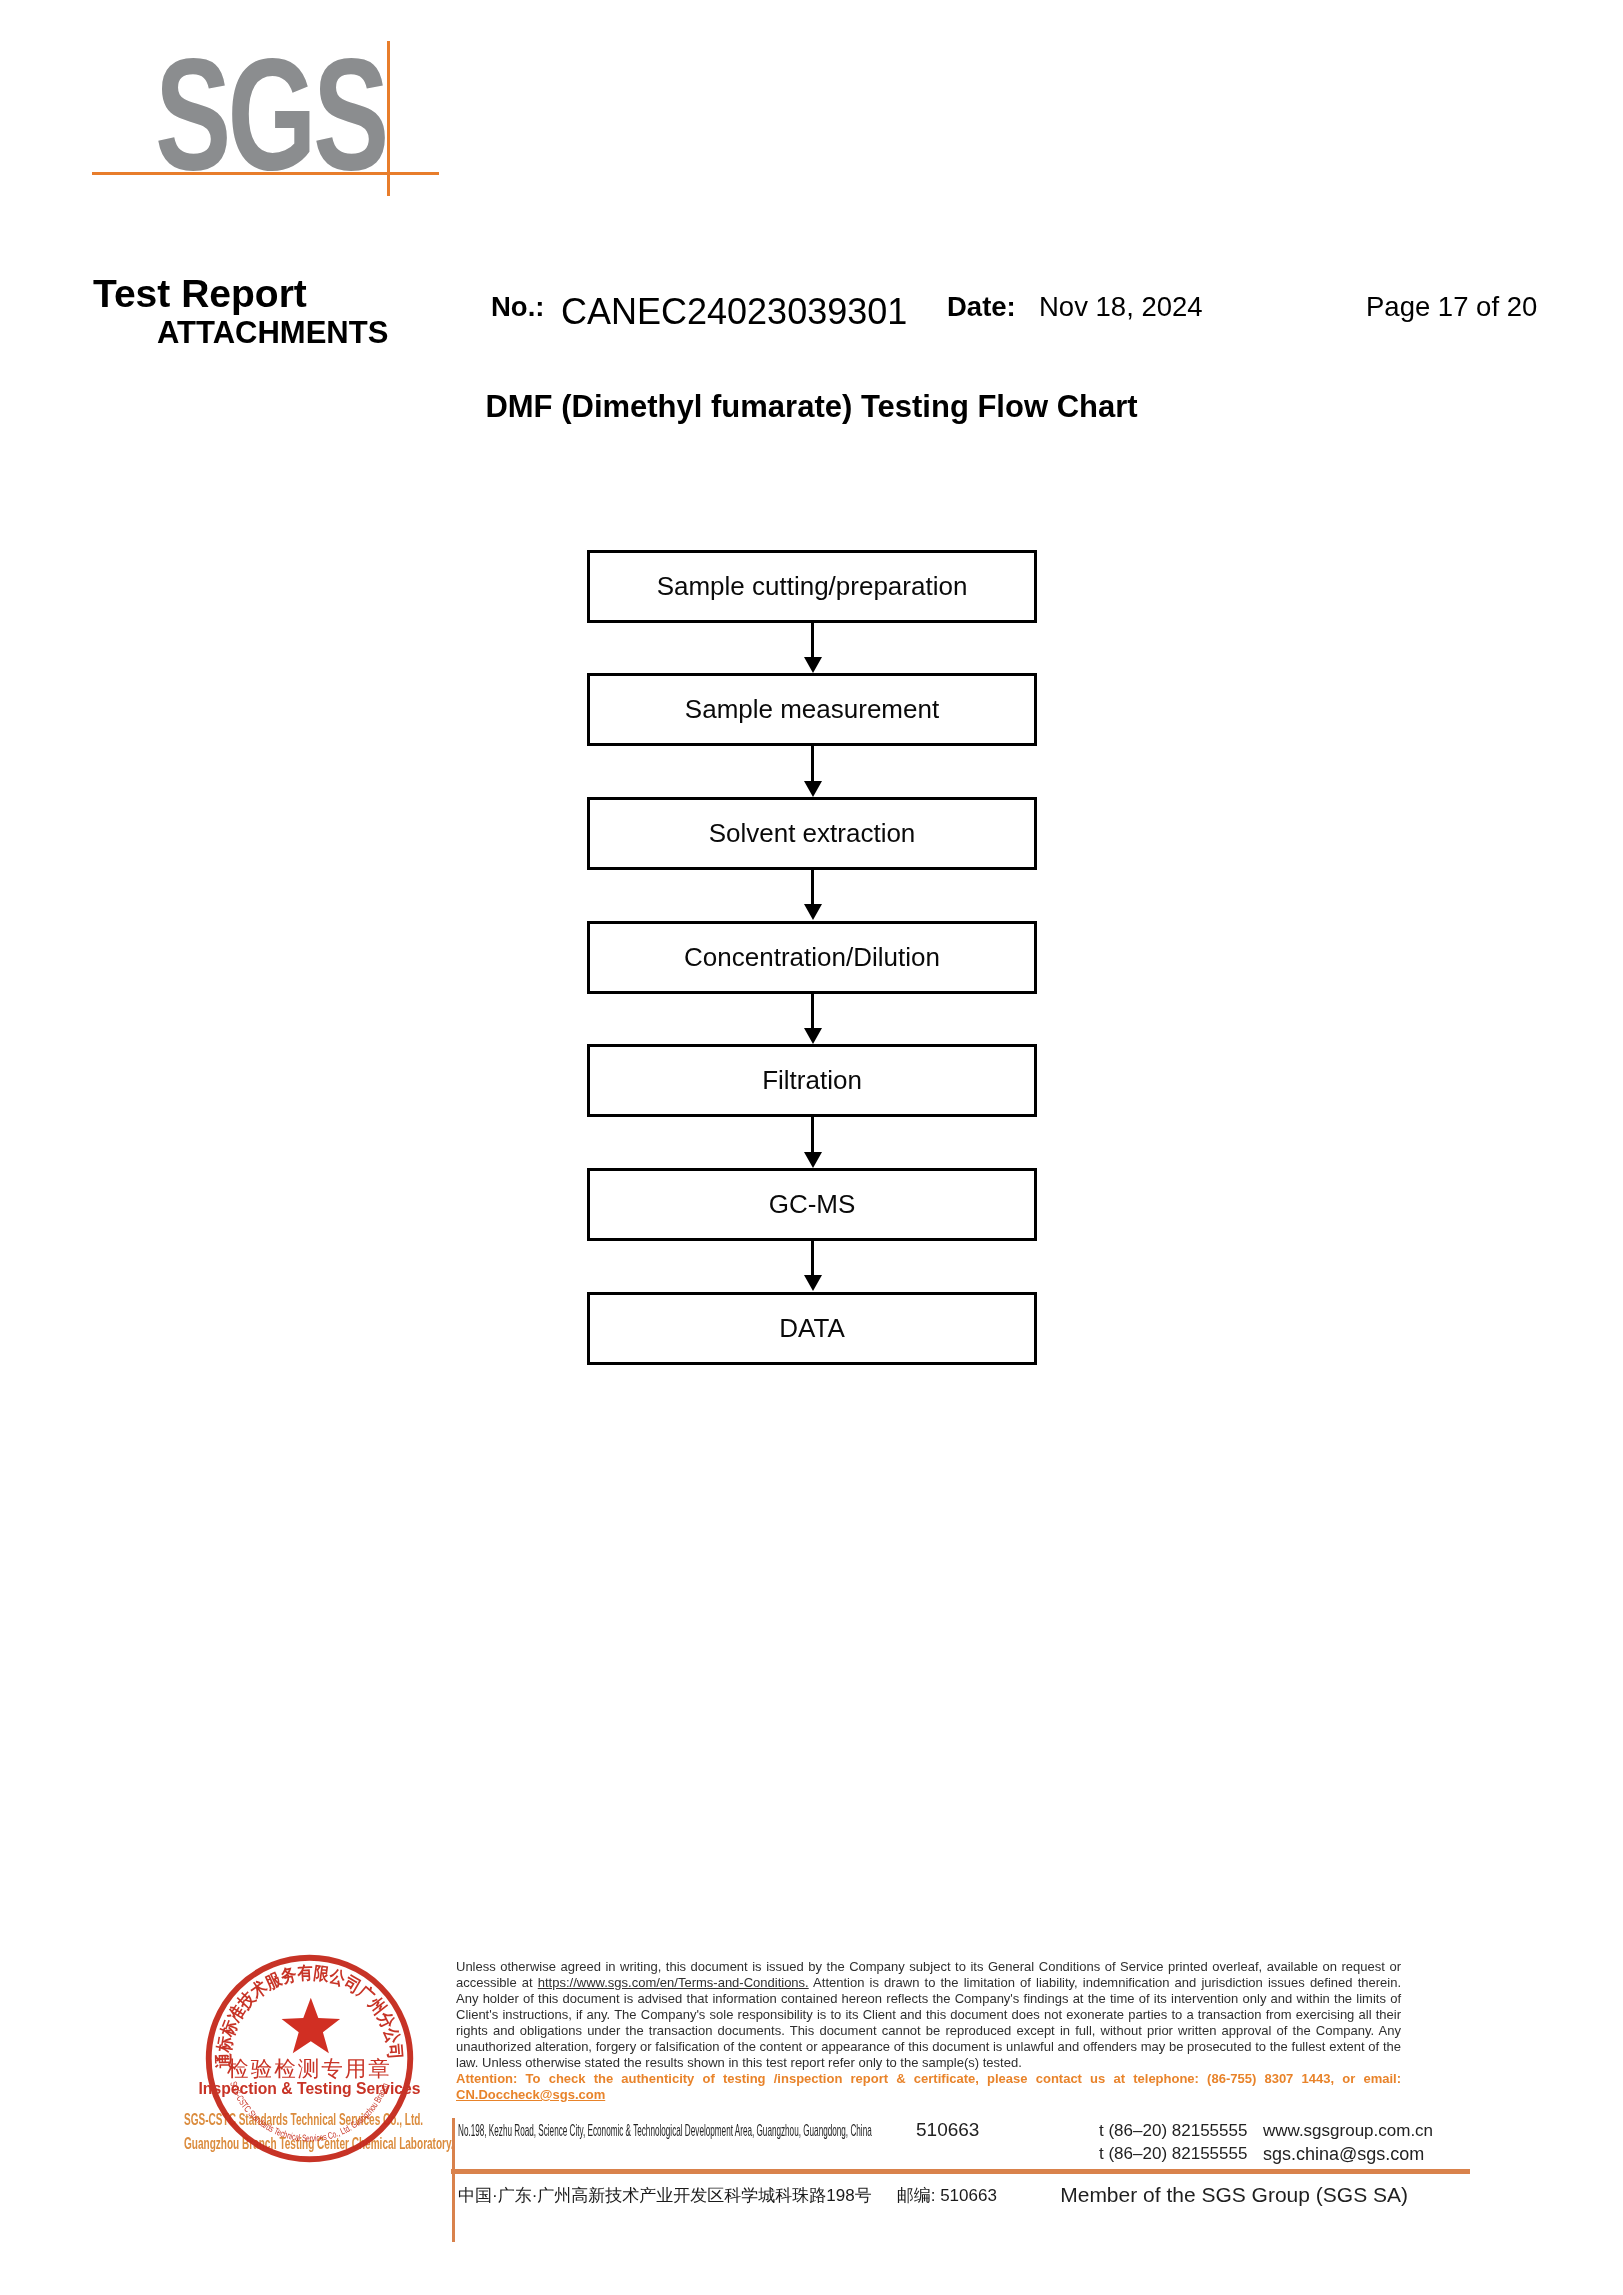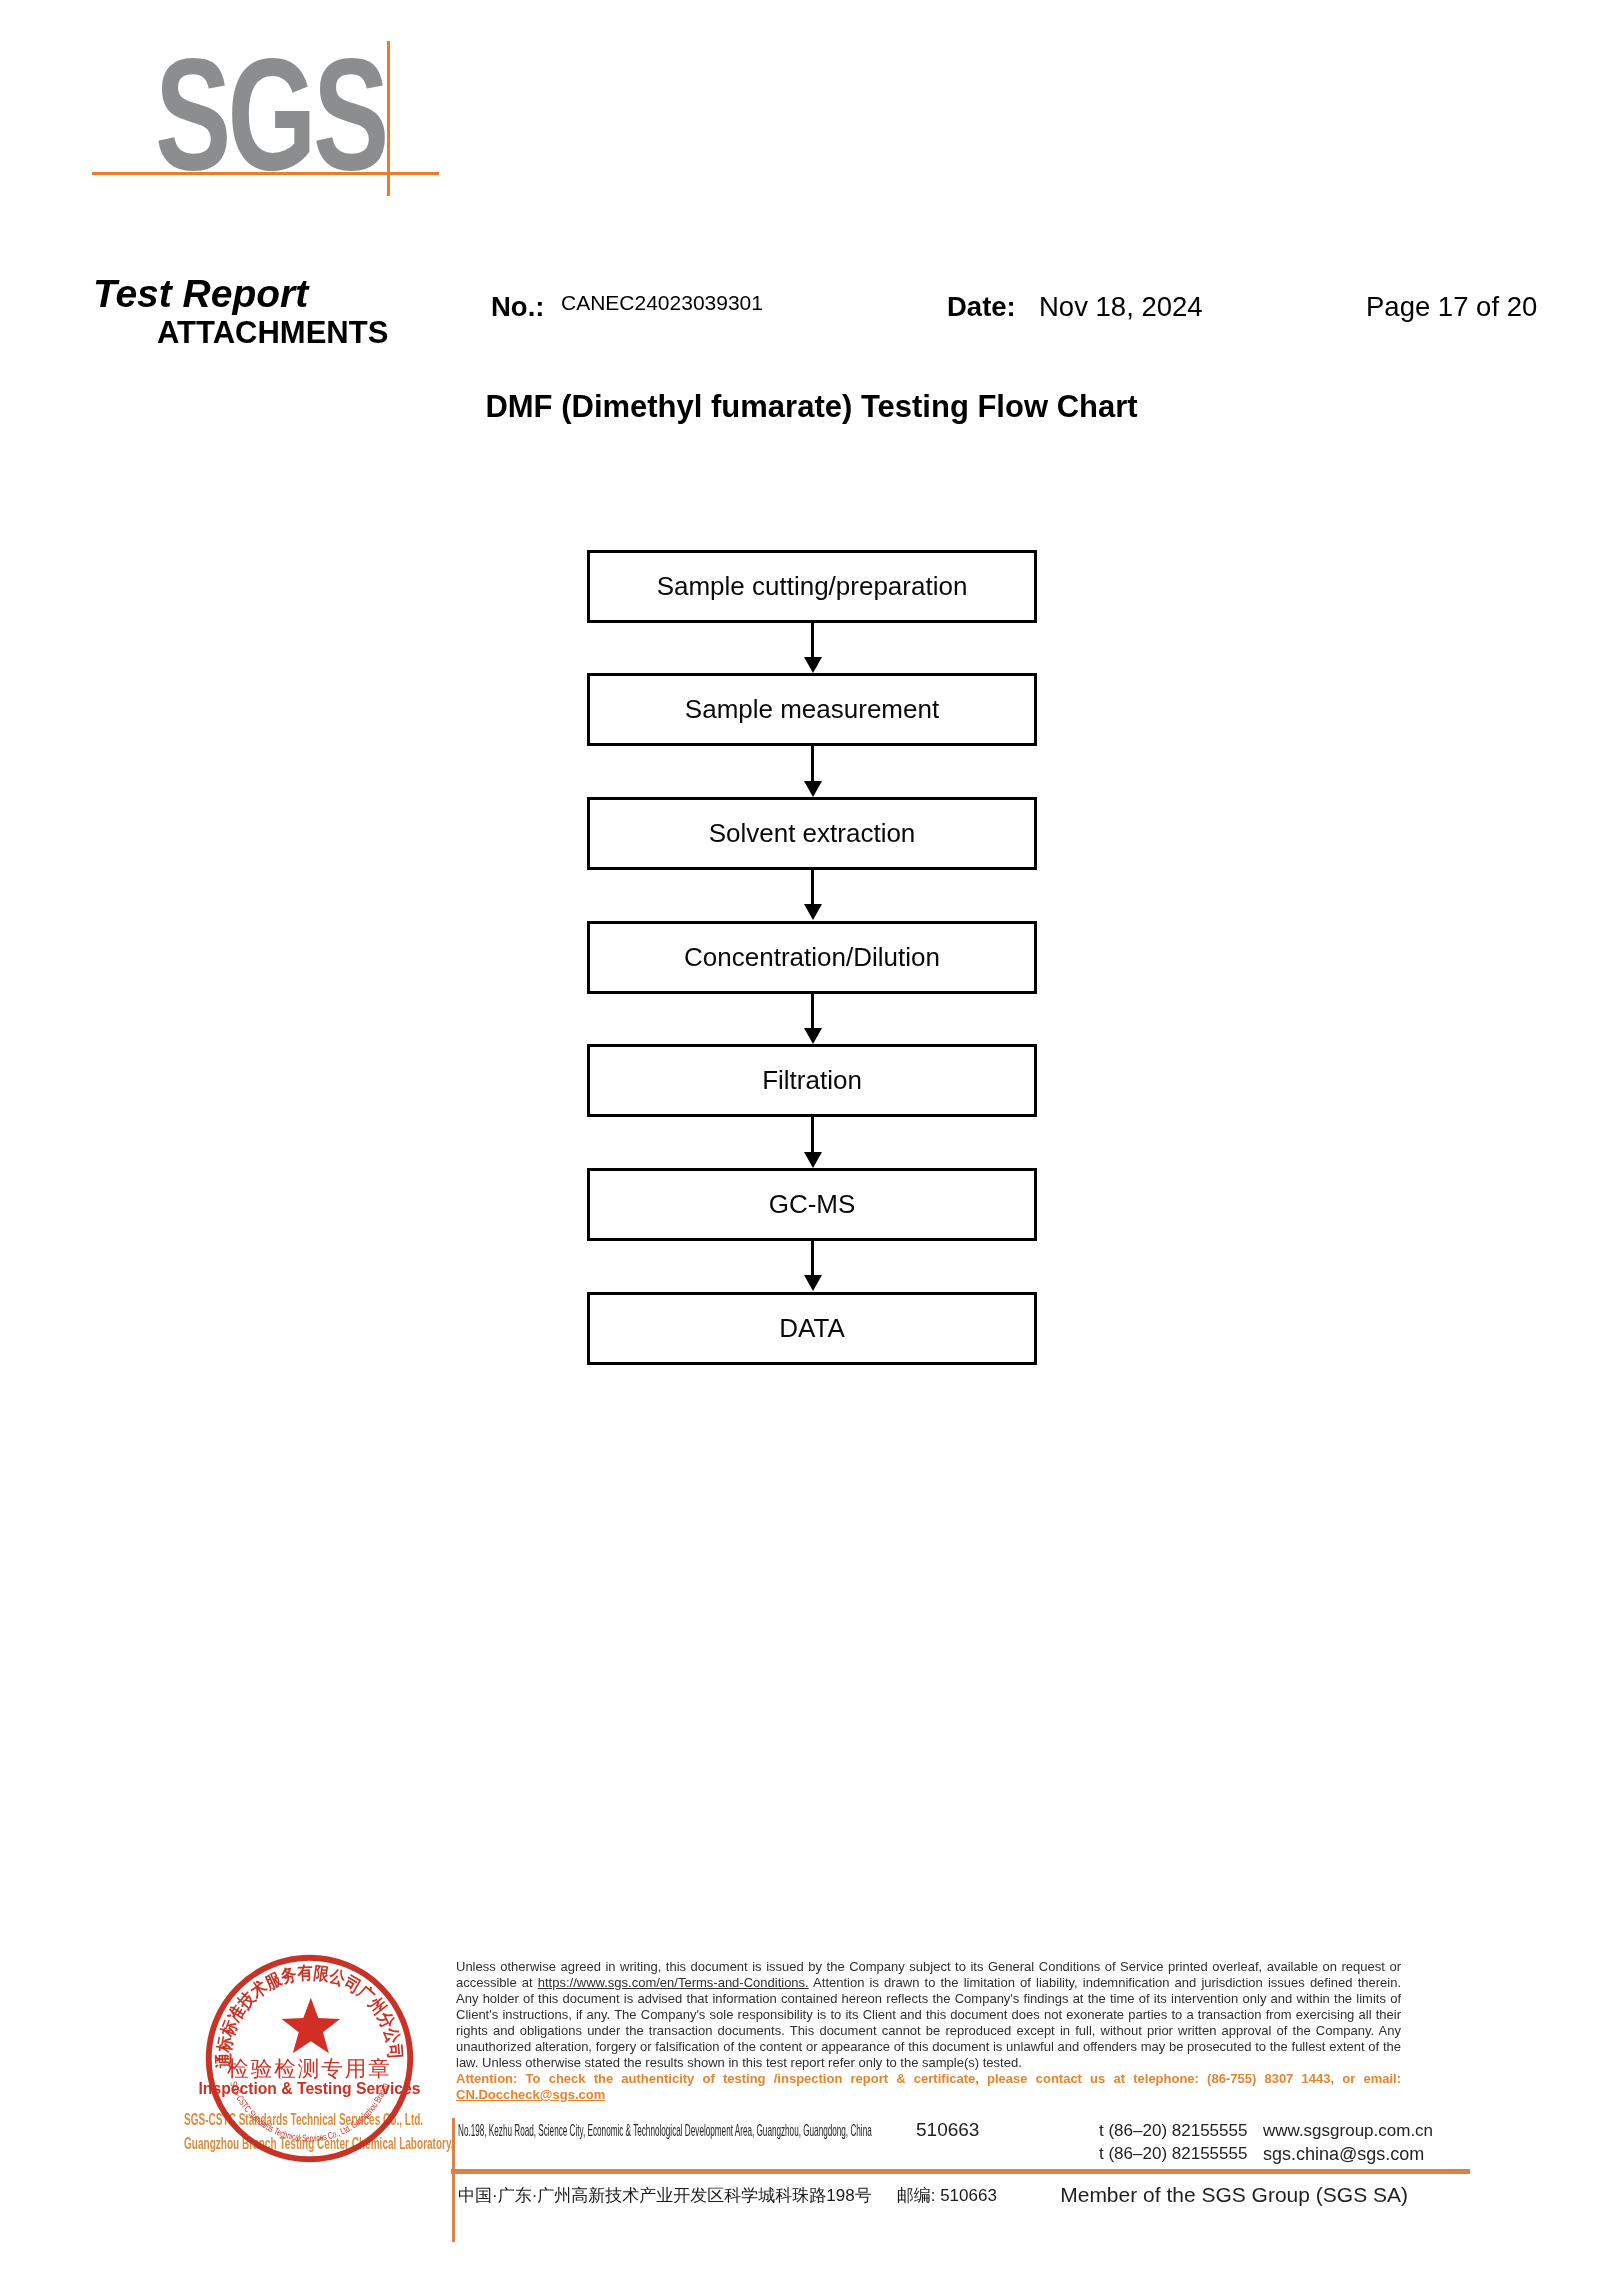--- a/index.html
+++ b/index.html
@@ -11,23 +11,23 @@
     position:absolute; left:155px; top:56px;
     font-size:159px; font-weight:bold; color:#8b8d8f;
     line-height:116px; letter-spacing:-5.2px; white-space:nowrap;
     transform:scaleX(0.72); transform-origin:left top;
   }
   .logo-hline{ position:absolute; left:92px; top:172px; width:347px; height:3.3px; background:#e87d2b; }
   .logo-vline{ position:absolute; left:387px; top:41px;  width:3.3px;  height:155px; background:#e87d2b; }
 
   
   .hdr { position:absolute; color:#000; white-space:nowrap; }
-  .report-title { left:93px; top:272px; font-size:39px; font-weight:bold;font-style:italic; }
+  .report-title { left:93px; top:272px; font-size:39px; font-weight:bold; }
   .no-label   { left:469px;  top:291px; font-size:27.5px; font-weight:bold;margin-left:22px; }
-  .no-value   { left:561px;  top:291px; font-size:21px; }
+  .no-value   { left:561px;  top:291px; font-size:36px; }
   .date-label { left:947px; top:291px; font-size:27.5px; font-weight:bold; }
   .date-value { left:1039px; top:291px; font-size:27.5px; }
   .page-label { left:1366px; top:291px; font-size:27.5px; }
   .attachments{ left:157px;  top:315px; font-size:31px; font-weight:bold; }
 
   
   .chart-title{ position:absolute; left:0; top:389px; width:1623px; text-align:center;
                 font-size:31px; font-weight:bold; color:#000; }
   .fc-box{
     position:absolute; left:587px; width:450px; height:73px;

